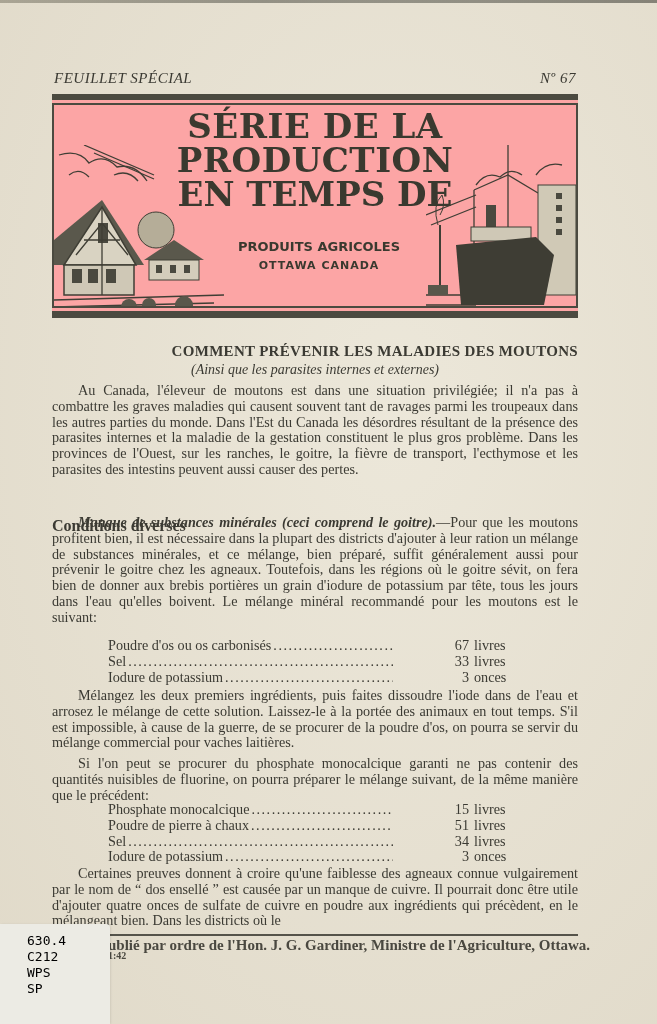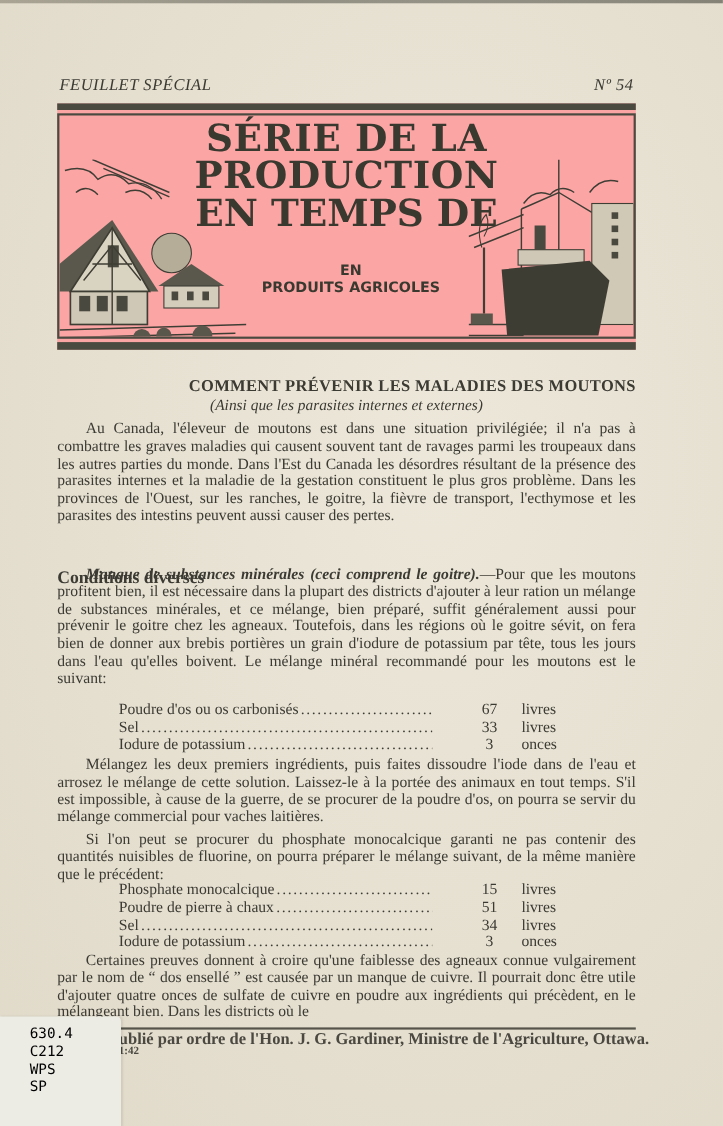--- a/index.html
+++ b/index.html
@@ -70,21 +70,21 @@
       position: absolute; left: 52px; top: 517px; width: 526px; text-align: left;
       font-weight: bold; font-size: 16px;
     }
     .ingr {
       position: absolute; left: 108px; width: 412px; font-size: 14.2px; line-height: 15.8px;
     }
     .ingr .row { display: flex; align-items: baseline; white-space: nowrap; }
     .ingr .name { flex: 0 0 auto; }
     .ingr .dots { flex: 1 1 auto; overflow: hidden; letter-spacing: 1.5px; margin: 0 2px; }
     .ingr .dots::before { content: "................................................................................"; }
-    .ingr .qty { flex: 0 0 48px; text-align: center; margin-left: 26px; }
+    .ingr .qty { flex: 0 0 48px; text-align: right; margin-left: 26px; }
     .ingr .unit { flex: 0 0 46px; text-align: left; padding-left: 5px; }
 
     .footer-rule {
       position: absolute; left: 52px; top: 934px; width: 526px; height: 2px; background: #55534a;
     }
     .footer-text {
       position: absolute; left: 108px; top: 937px; font-size: 15px; font-weight: bold; color: #4a4840;
     }
     .footer-code {
       position: absolute; left: 108px; top: 950px; font-size: 10px; font-weight: bold; color: #4a4840;
@@ -99,21 +99,21 @@
     .label-sticker span { display: block; }
   </style>
 </head>
 <body>
 
 <div class="top-edge"></div>
 <div class="page-shade"></div>
 
 <div class="header-row">
   <span class="left">FEUILLET SPÉCIAL</span>
-  <span class="right">Nº 54</span>
+  <span class="right">Nº 67</span>
 </div>
 
 <div class="banner">
   <div class="banner-inner">
 
     <svg class="illus" style="left:0;top:40px" width="170" height="170" viewBox="0 0 170 170">
       <g stroke="#3f3e35" fill="none" stroke-width="1.3">
         <path d="M5 10 q20 -6 30 8 q15 -10 28 4 q18 -4 30 14"></path>
         <path d="M30 0 l70 30"></path>
           <path d="M40 8 l60 26"></path>
@@ -170,22 +170,22 @@
       <rect x="2" y="140" width="20" height="10" fill="#59574b"></rect>
       <path d="M12 80 q-6 -20 4 -30 q4 10 -2 20" stroke="#3f3e35" fill="none"></path>
       <line x1="14" y1="80" x2="14" y2="140" stroke="#3f3e35" stroke-width="2"></line>
     </svg>
 
     <div class="banner-title">
       <span class="l1">SÉRIE DE LA PRODUCTION</span>
       <span class="l2">EN TEMPS DE</span>
     </div>
     <div class="office">
-      <span style="display:block">EN</span>
       <span style="display:block">PRODUITS AGRICOLES</span>
+      <span class="city">OTTAWA   CANADA</span>
     </div>
   </div>
 </div>
 
 <div class="title">COMMENT PRÉVENIR LES MALADIES DES MOUTONS</div>
 <div class="subtitle">(Ainsi que les parasites internes et externes)</div>
 
 <div class="content" style="top:383px">
   <p class="par">Au Canada, l'éleveur de moutons est dans une situation privilégiée; il n'a pas à combattre les graves maladies qui causent souvent tant de ravages parmi les troupeaux dans les autres parties du monde. Dans l'Est du Canada les désordres résultant de la présence des parasites internes et la maladie de la gestation constituent le plus gros problème. Dans les provinces de l'Ouest, sur les ranches, le goitre, la fièvre de transport, l'ecthymose et les parasites des intestins peuvent aussi causer des pertes.</p>
 </div>

